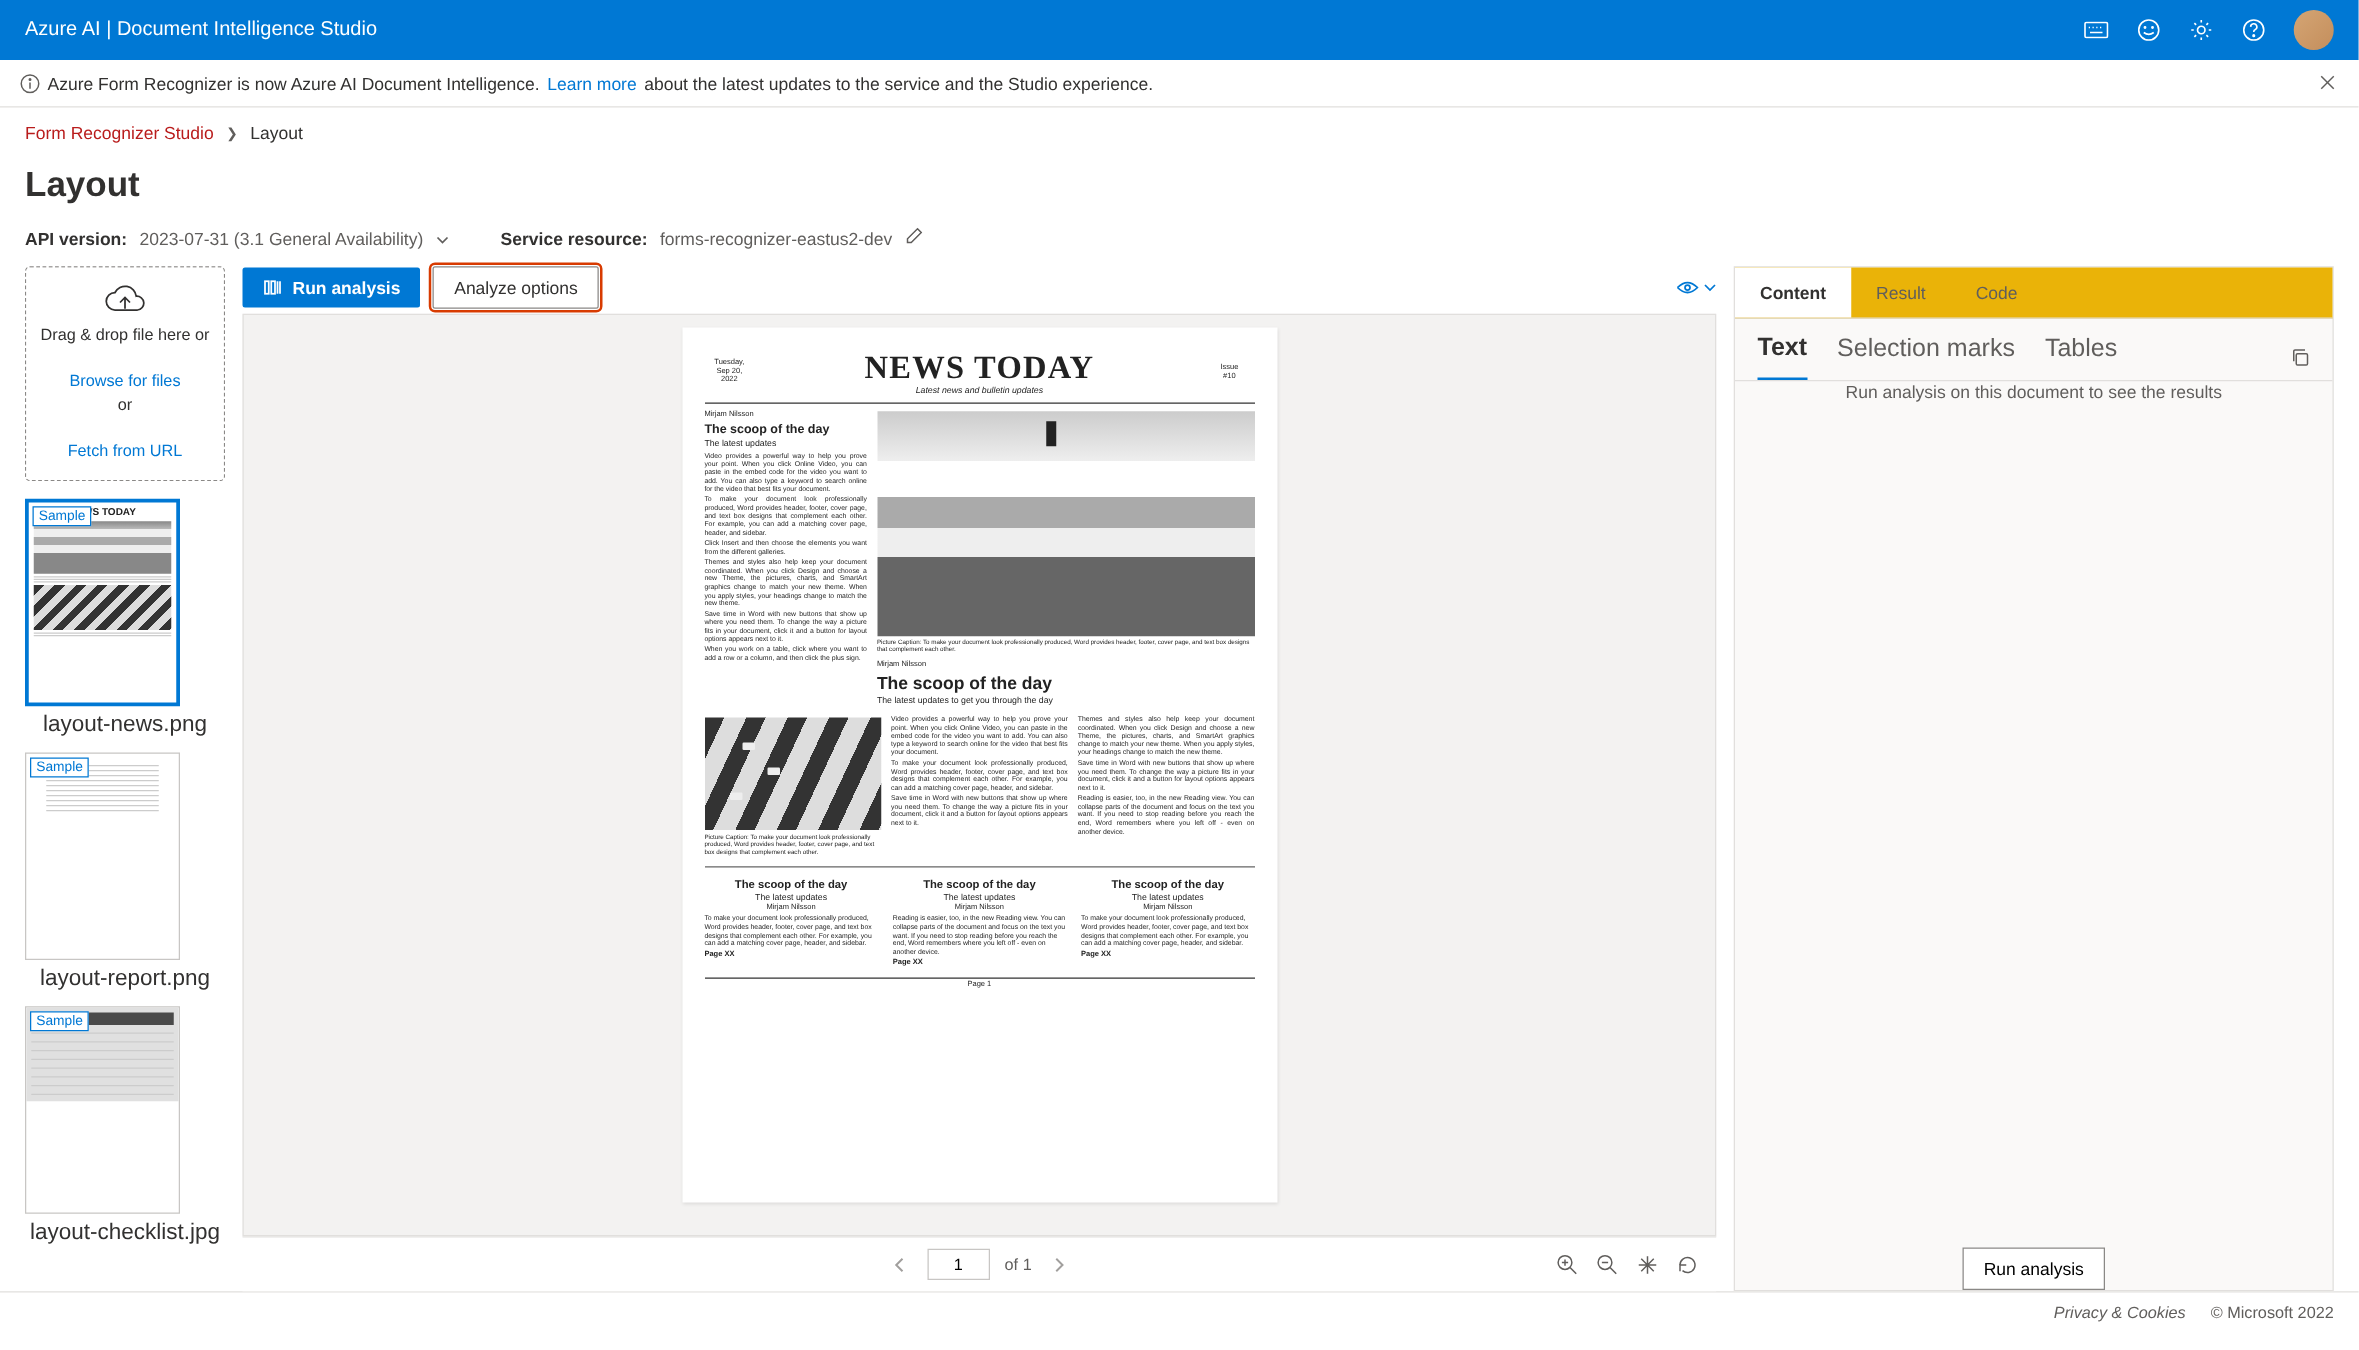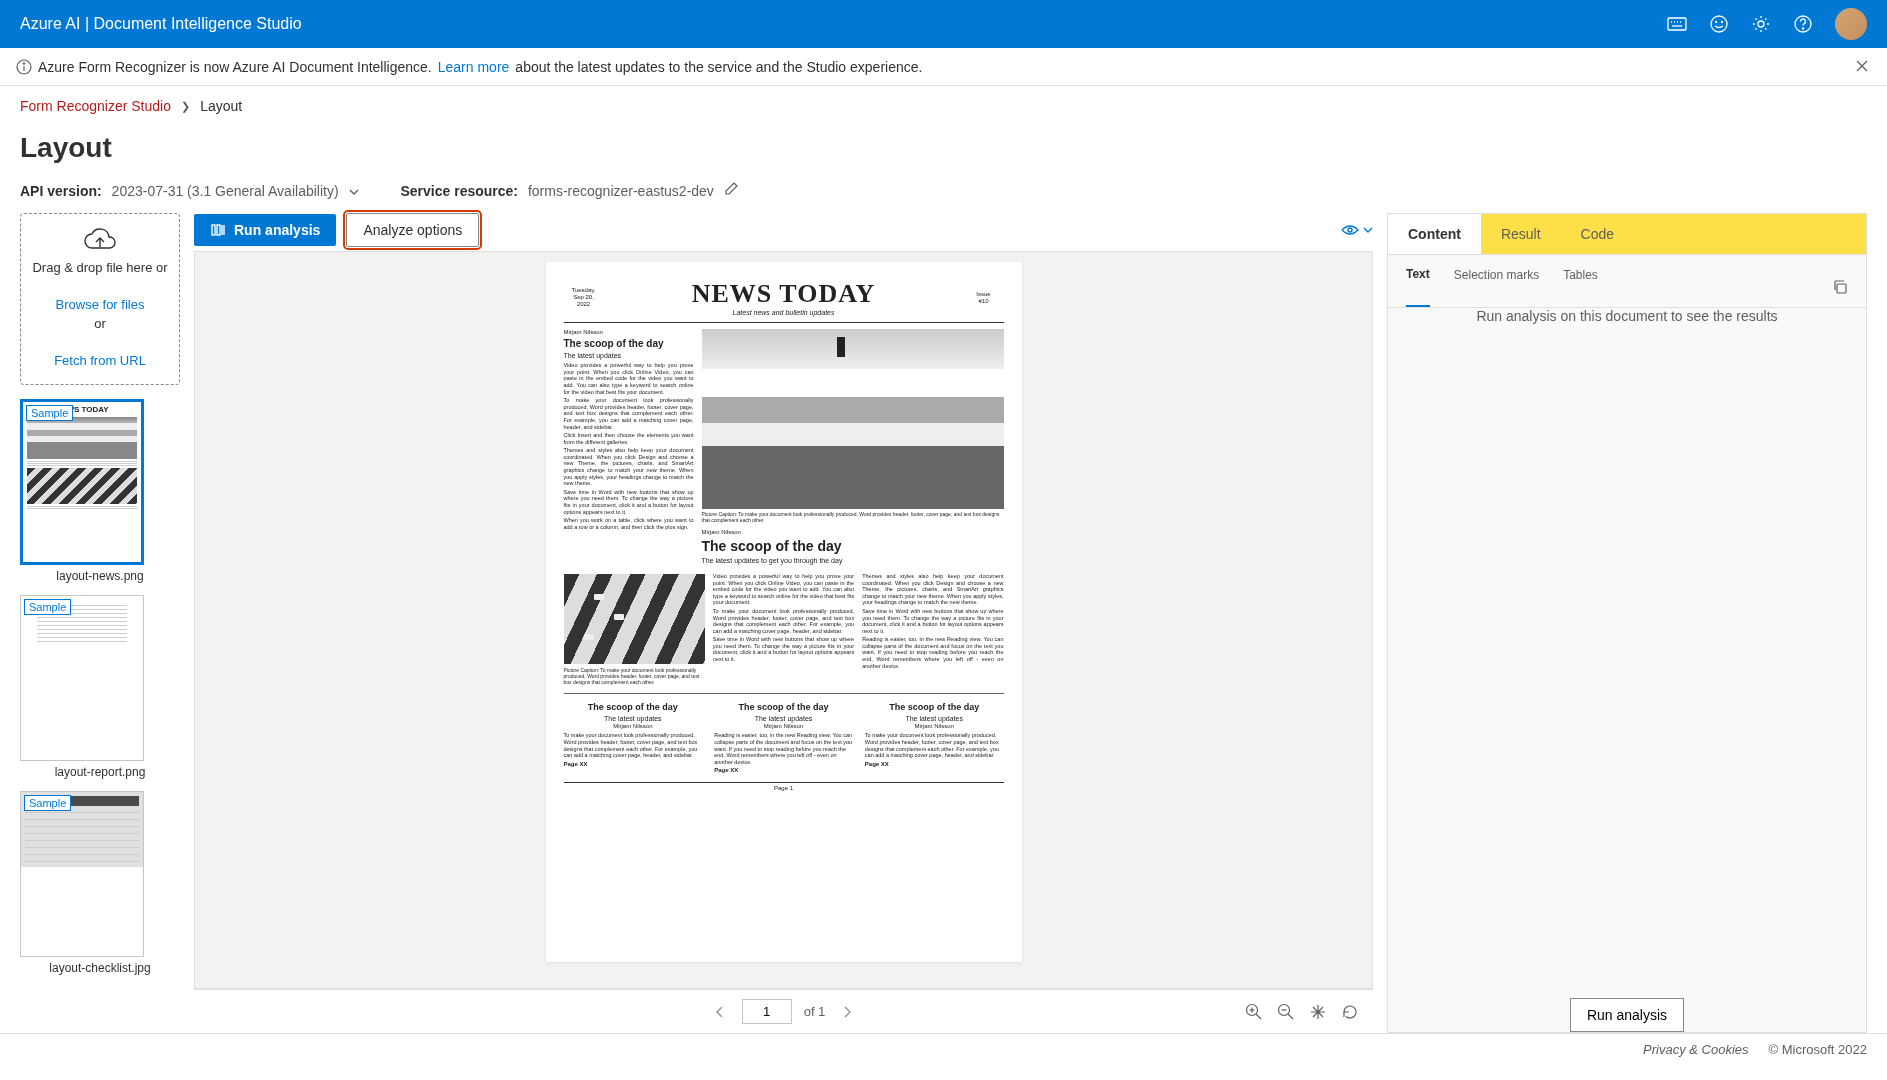--- a/index.html
+++ b/index.html
@@ -41,21 +41,21 @@
 .left-sidebar { width: 160px; flex-shrink: 0; }
 .dropzone { border: 1px dashed #8a8886; border-radius: 4px; padding: 14px 8px; text-align: center; font-size: 13px; line-height: 1.5; }
 .dropzone .cloud-icon { font-size: 28px; margin-bottom: 4px; }
 .dropzone .link { color: #0078d4; cursor: pointer; margin-top: 17px; }
 
 .thumbnail-list { margin-top: 14px; display: flex; flex-direction: column; gap: 12px; }
 .thumbnail-item { cursor: pointer; }
 .thumb-img { width: 124px; height: 166px; background: #ffffff; border: 1px solid #c8c6c4; position: relative; overflow: hidden; }
 .thumb-img.selected { border: 3px solid #0078d4; }
 .thumb-badge { position: absolute; top: 3px; left: 3px; background: #ffffff; border: 1px solid #0078d4; color: #0078d4; font-size: 11px; padding: 1px 4px; }
-.thumb-label { font-size: 12px; color: #323130; text-align: center; margin-top: 4px; }
+.thumb-label { font-size: 18px; color: #323130; text-align: center; margin-top: 4px; }
 
 
 .news-mini { font-family: serif; padding: 4px; font-size: 4px; line-height: 1.1; color: #222; }
 .news-mini .mini-title { font-size: 8px; font-weight: bold; text-align: center; }
 .news-mini .mini-cross { width: 100%; height: 42px; background: linear-gradient(180deg,#888 0%,#bbb 15%,#eee 15%,#eee 30%,#aaa 30%,#aaa 45%,#eee 45%,#eee 60%,#888 60%,#888 100%); margin: 2px 0; }
 .news-mini .mini-cars { width: 100%; height: 36px; background: repeating-linear-gradient(135deg,#333,#333 6px,#ddd 6px,#ddd 12px); margin: 2px 0; }
 .news-mini .mini-line { height: 1px; background: #ccc; margin: 1px 0; }
 
 .report-mini { padding: 6px; font-size: 4px; line-height: 1.4; }
 .report-mini .mini-line { height: 1px; background: #ccc; margin: 3px 10px; }
@@ -105,26 +105,26 @@
 
 .page-controls { height: 44px; border-top: 1px solid #e1dfdd; display: flex; align-items: center; justify-content: center; gap: 12px; background: #ffffff; position: relative; }
 .page-controls .page-input { width: 50px; text-align: center; border: 1px solid #c8c6c4; padding: 4px; font-size: 13px; }
 .page-controls .page-of { font-size: 13px; color: #605e5c; }
 .page-controls .nav-chev { cursor: pointer; color: #605e5c; width: 20px; height: 20px; display: flex; align-items: center; justify-content: center; }
 .zoom-controls { position: absolute; right: 14px; display: flex; gap: 14px; align-items: center; }
 .zoom-controls .zoom-icn { cursor: pointer; width: 18px; height: 18px; }
 
 
 .right-panel { width: 480px; flex-shrink: 0; background: #faf9f8; border: 1px solid #e1dfdd; display: flex; flex-direction: column; }
-.top-tabs { display: flex; border-bottom: 1px solid #e1dfdd; background: #fde047; }
+.top-tabs { display: flex; border-bottom: 1px solid #e1dfdd; background: #eab308; }
 .top-tab { padding: 12px 20px; font-size: 14px; cursor: pointer; color: #605e5c; }
 .top-tab.active { background: #ffffff; color: #323130; font-weight: 600; }
 
 .sub-tabs { display: flex; gap: 24px; padding: 12px 18px 0; border-bottom: 1px solid #e1dfdd; align-items: center; }
-.sub-tab { padding-bottom: 24px; font-size: 12px; cursor: pointer; color: #605e5c; }
+.sub-tab { padding-bottom: 12px; font-size: 20px; cursor: pointer; color: #605e5c; }
 .sub-tab.active { color: #323130; border-bottom: 2px solid #0078d4; font-weight: 600; }
 .copy-icn { margin-left: auto; cursor: pointer; width: 16px; height: 16px; }
 
 .right-body { flex: 1; display: flex; flex-direction: column; align-items: center; justify-content: space-between; gap: 30px; }
 .empty-msg { color: #605e5c; font-size: 14px; }
 .small-run-btn { background: #ffffff; border: 1px solid #8a8886; padding: 8px 16px; font-size: 14px; cursor: pointer; }
 
 
 .footer { height: 32px; border-top: 1px solid #e1dfdd; display: flex; align-items: center; justify-content: flex-end; padding: 0 20px; gap: 20px; font-size: 13px; color: #605e5c; }
 .footer .link { cursor: pointer; font-style: italic; }

